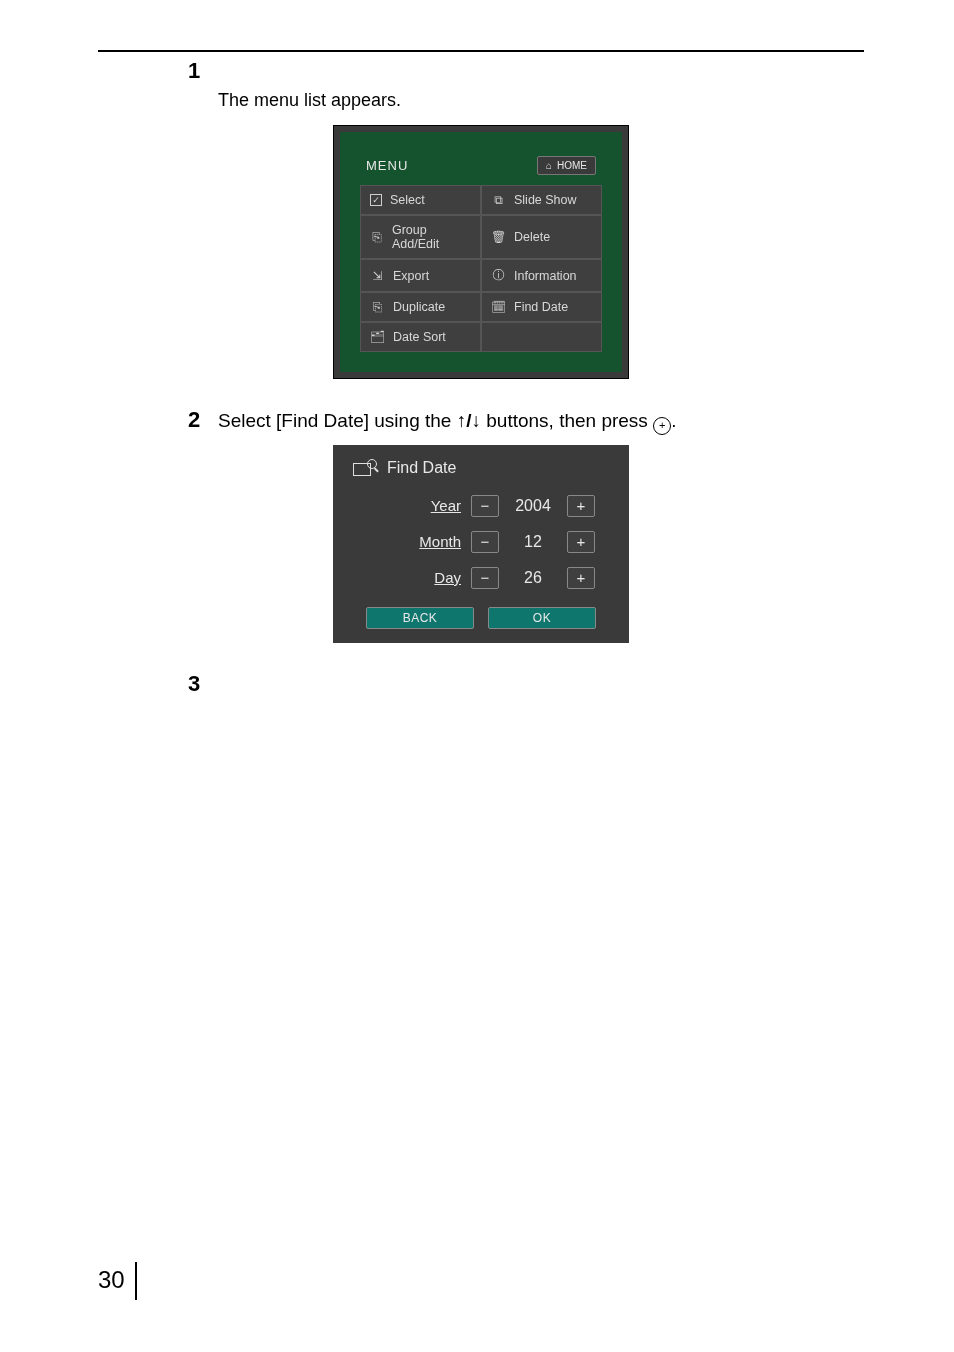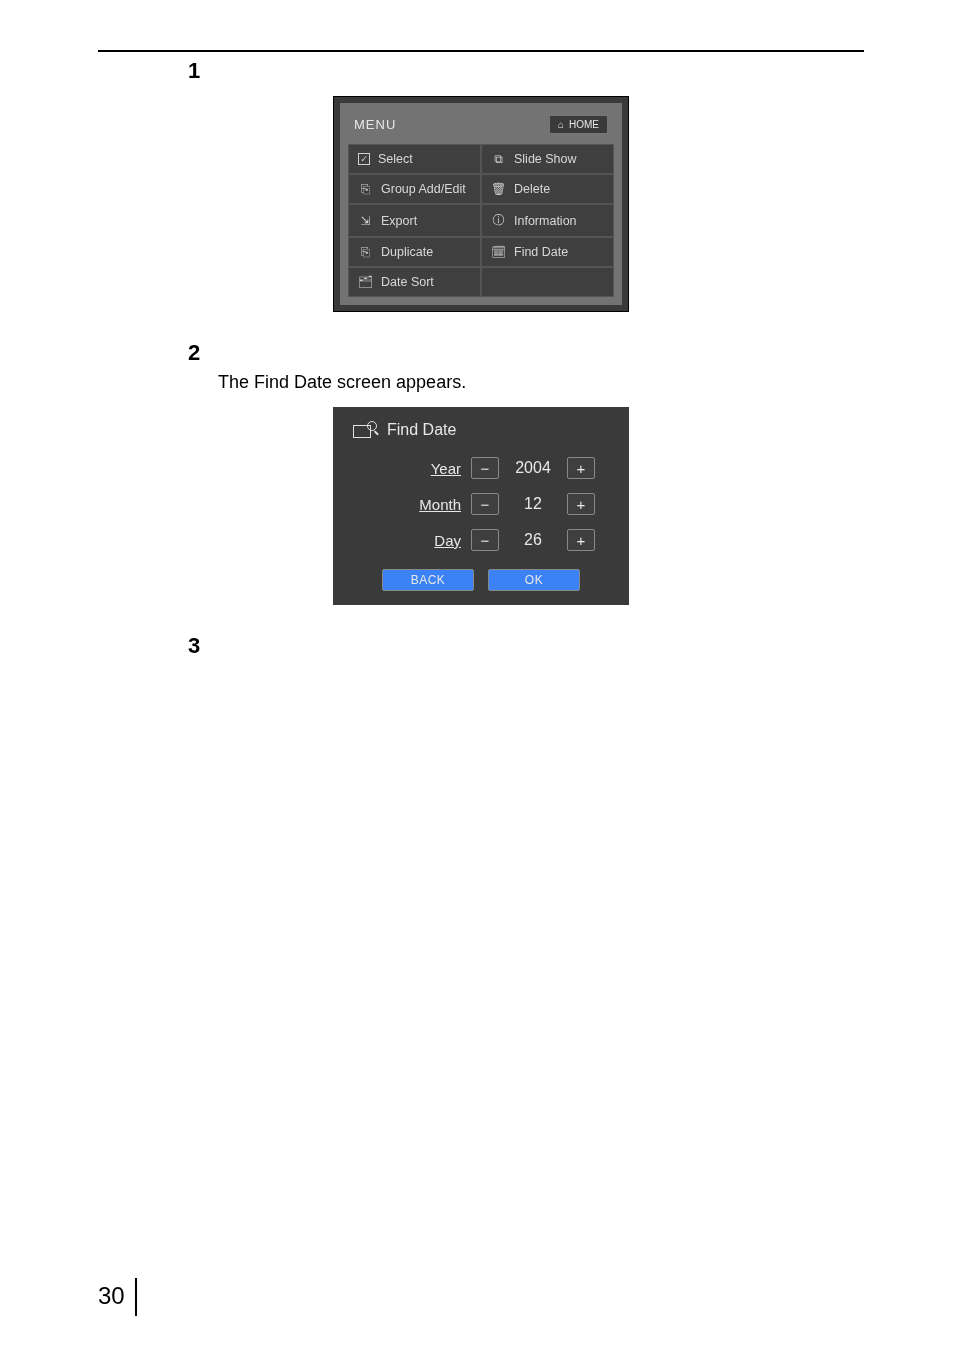--- a/index.html
+++ b/index.html
@@ -24,22 +24,22 @@
   .arrows-inline { font-weight: bold; }
   .enter-circle {
     display: inline-flex; width: 18px; height: 18px; border: 1px solid #000;
     border-radius: 50%; align-items: center; justify-content: center;
     font-size: 11px; vertical-align: -2px; line-height: 1;
   }
 
   
   .menu-panel {
     width: 296px; margin: 12px auto 28px auto;
-    background: #737373; color: #e8e8e8; font-size: 13px;
-    border: 1px solid #000; padding: 4px; box-shadow: 0 0 0 6px #3a3a3a inset;
+    background: #14532d; color: #e8e8e8; font-size: 13px;
+    border: 1px solid #000; padding: 16px; box-shadow: 0 0 0 6px #3a3a3a inset;
   }
   .menu-inner { padding: 10px 10px 10px 10px; }
   .menu-header { display: flex; align-items: center; justify-content: space-between;
     padding: 4px 6px 10px 6px; }
   .menu-title { letter-spacing: 1px; }
   .home-btn {
     border: 1px solid #777; border-radius: 2px; padding: 3px 8px;
     font-size: 10px; display: flex; align-items: center; gap: 5px;
     color: #e8e8e8; background: #3a3a3a;
   }
@@ -85,43 +85,44 @@
   .date-row { display: flex; align-items: center; justify-content: flex-end; gap: 10px; }
   .date-label { width: 70px; text-align: right; font-size: 15px; text-decoration: underline; }
   .pm-btn {
     width: 28px; height: 22px; border: 1px solid #888; border-radius: 2px;
     display: inline-flex; align-items: center; justify-content: center;
     background: #3f3f3f; color: #e8e8e8; font-size: 15px;
   }
   .date-val { width: 48px; text-align: center; font-size: 16px; }
   .find-buttons { display: flex; gap: 14px; margin-top: 18px; justify-content: center; }
   .wide-btn {
-    width: 92px; height: 22px; border: 1px solid #888; border-radius: 2px;
+    width: 108px; height: 22px; border: 1px solid #888; border-radius: 2px;
     display: inline-flex; align-items: center; justify-content: center;
-    background: #3b82f6; color: #e8e8e8; font-size: 12px; letter-spacing: 0.5px;
+    background: #0f766e; color: #e8e8e8; font-size: 12px; letter-spacing: 0.5px;
   }
 
   .page-number {
-    position: absolute; left: 98px; bottom: 36px;
+    position: absolute; left: 98px; bottom: 52px;
     font-size: 24px;
   }
   .page-number::after {
     content: ""; display: inline-block; width: 2px; height: 38px; background: #000;
     vertical-align: -12px; margin-left: 10px;
   }
 </style>
 </head>
 <body>
 
 <div class="page-wrap">
   <div class="hr-top"></div>
 
   <div class="step">
     <div class="step-number">1</div>
   </div>
+  <div class="step-sub">The menu list appears.</div>
 
   <div class="menu-panel">
     <div class="menu-inner">
       <div class="menu-header">
         <span class="menu-title">MENU</span>
         <span class="home-btn">
           <span class="home-icon">⌂</span>
           <span>HOME</span>
         </span>
       </div>
@@ -162,22 +163,24 @@
           <span class="mi-icon">🗂</span>
           <span>Date Sort</span>
         </div>
         <div class="menu-cell empty"></div>
       </div>
     </div>
   </div>
 
   <div class="step">
     <div class="step-number">2</div>
-  </div>
-  <div class="step-sub">The Find Date screen appears.</div>
+    <div class="step-text">
+      <span>Select [Find Date] using the </span><span class="arrows-inline">↑/↓</span><span> buttons, then press </span><span class="enter-circle">+</span><span>.</span>
+    </div>
+  </div>
 
   <div class="find-panel">
     <div class="find-header">
       <span class="find-icon">
         <span class="cal"></span>
           <span class="mag"></span>
       </span>
       <span>Find Date</span>
     </div>
     <div class="date-rows">

